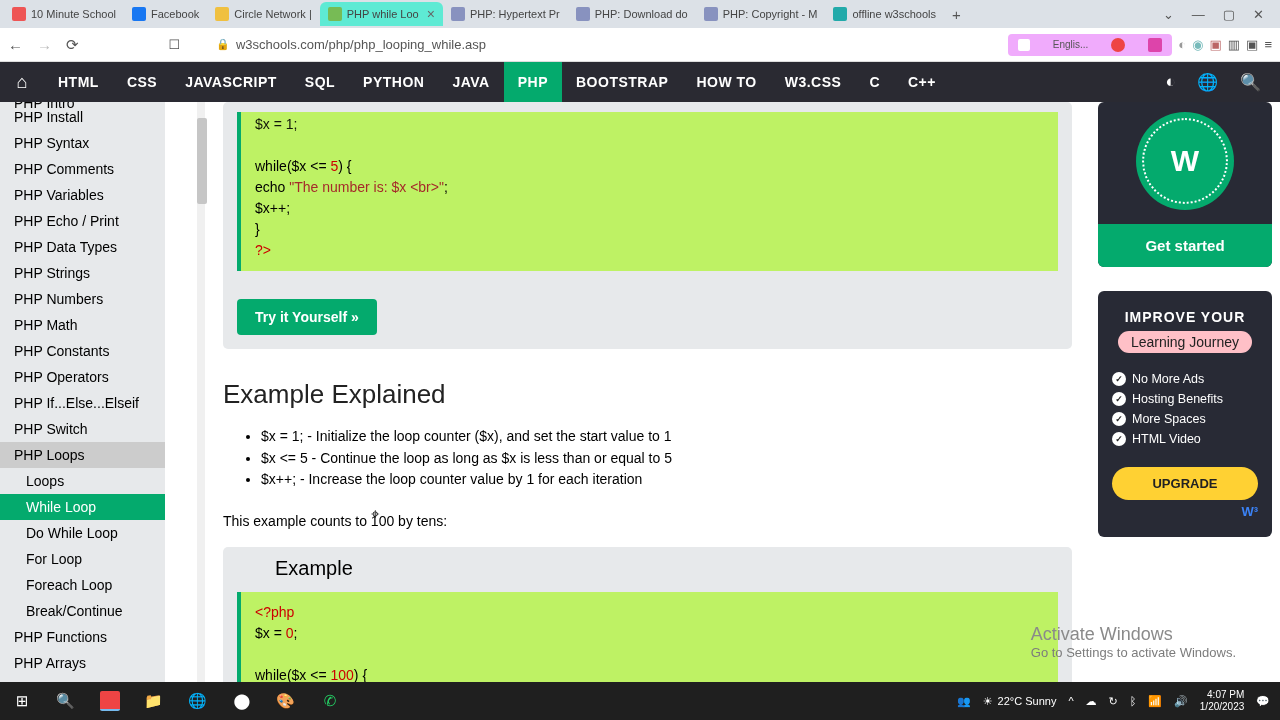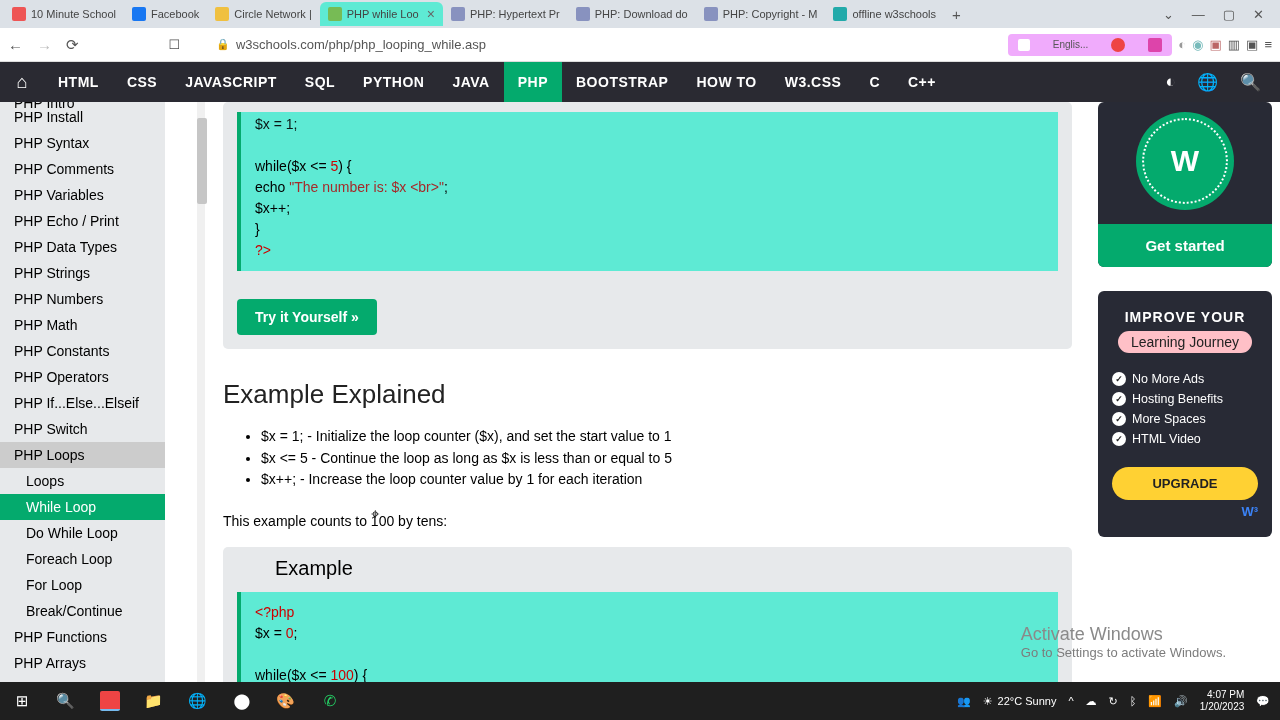--- a/index.html
+++ b/index.html
@@ -35,21 +35,21 @@
 .sidebar a { display: block; padding: 5px 0 5px 14px; color: #000; }
 .sidebar a.sub { padding-left: 26px; }
 .sidebar a.shaded { background: #ccc; }
 .sidebar a.active { background: #04AA6D; color: #fff; }
 .sidebar a.clip { margin-bottom: -12px; }
 .sb-scroll { width: 10px; background: #f0f0f0; position: relative; }
 .sb-thumb { position: absolute; top: 16px; width: 10px; height: 86px; background: #c6c6c6; border-radius: 2px; }
 
 .main { flex: 1; padding: 0 18px; overflow: hidden; }
 .code-container { background: #E7E9EB; padding: 10px 14px 14px; border-radius: 5px; }
-.code-box { background: #5eead4; border-left: 4px solid #04AA6D; padding: 10px 14px; font-family: Consolas, monospace; font-size: 14px; line-height: 1.5; }
+.code-box { background: #bef264; border-left: 4px solid #04AA6D; padding: 10px 14px; font-family: Consolas, monospace; font-size: 14px; line-height: 1.5; }
 .code-box .num { color: #cc0000; }
 .code-box .str { color: #a52a2a; }
 .code-box .tag { color: #cc0000; }
 .try-btn { background: #04AA6D; color: #fff; border: none; padding: 10px 18px; font-size: 14px; margin-top: 28px; border-radius: 4px; font-weight: bold; }
 h2.eh { font-size: 26px; font-weight: 400; margin: 30px 0 16px; color: #222; font-family: 'Segoe UI', sans-serif; }
 h2.ex { font-size: 20px; font-weight: 400; margin-bottom: 12px; font-family: 'Segoe UI', sans-serif; margin-left: 38px; }
 .main ul { margin-left: 38px; font-size: 14px; line-height: 1.55; }
 .main p { font-size: 14px; margin: 22px 0 18px; }
 
 .rightcol { width: 190px; padding: 0 8px; }
@@ -59,21 +59,21 @@
 .get-started { background: #04AA6D; color: #fff; padding: 13px; font-size: 15px; font-weight: bold; border-radius: 0 0 6px 6px; }
 .promo2 { background: #282A35; border-radius: 6px; margin-top: 24px; padding: 18px 14px; color: #fff; font-size: 13px; }
 .promo2 h4 { font-size: 14px; letter-spacing: 1px; text-align: center; margin-bottom: 6px; }
 .lj { background: #FFC0C7; color: #222; padding: 3px 10px; border-radius: 13px; display: block; text-align: center; font-size: 14px; margin: 0 6px 16px; }
 .feat { display: flex; gap: 6px; padding: 3px 0; font-size: 12.5px; }
 .chk { width: 14px; height: 14px; border-radius: 50%; background: #fff; color: #222; font-size: 9px; display: flex; align-items: center; justify-content: center; font-weight: bold; }
 .upgrade { background: #FFD133; color: #222; font-weight: bold; padding: 9px; border-radius: 18px; text-align: center; margin-top: 18px; font-size: 13px; }
 .w3mark { text-align: right; color: #3b82f6; font-size: 13px; margin-top: 4px; font-weight: bold; }
 
 
-.watermark { position: absolute; right: 54px; bottom: 60px; color: #7c7c7c; font-size: 13px; }
+.watermark { position: absolute; right: 44px; bottom: 60px; color: #7c7c7c; font-size: 13px; }
 .watermark h5 { font-size: 18px; font-weight: 400; color: #8a8a8a; }
 
 
 .taskbar { position: absolute; bottom: 0; width: 100%; height: 38px; background: #1f1f1f; display: flex; align-items: center; color: #fff; font-size: 11px; }
 .tb-left { display: flex; gap: 0; }
 .tb-ico { width: 44px; height: 38px; display: flex; align-items: center; justify-content: center; font-size: 15px; }
 .tb-ico.active { border-bottom: 2px solid #76b9ed; }
 .tb-right { margin-left: auto; display: flex; align-items: center; gap: 12px; padding-right: 10px; }
 .tb-time { text-align: right; line-height: 1.2; font-size: 10px; }
 .weather { display: flex; gap: 5px; align-items: center; }
@@ -192,22 +192,22 @@
         <a class="">PHP Numbers</a>
         <a class="">PHP Math</a>
         <a class="">PHP Constants</a>
         <a class="">PHP Operators</a>
         <a class="">PHP If...Else...Elseif</a>
         <a class="">PHP Switch</a>
         <a class="shaded">PHP Loops</a>
         <a class="sub">Loops</a>
         <a class="sub active">While Loop</a>
         <a class="sub">Do While Loop</a>
+        <a class="sub">For Loop</a>
         <a class="sub">Foreach Loop</a>
-        <a class="sub">For Loop</a>
         <a class="sub">Break/Continue</a>
         <a class="">PHP Functions</a>
         <a class="">PHP Arrays</a>
         <a class="">PHP Superglobals</a>
       </div>
     <div class="sb-scroll">
         <div class="sb-thumb"></div>
       </div>
   </div>
 

